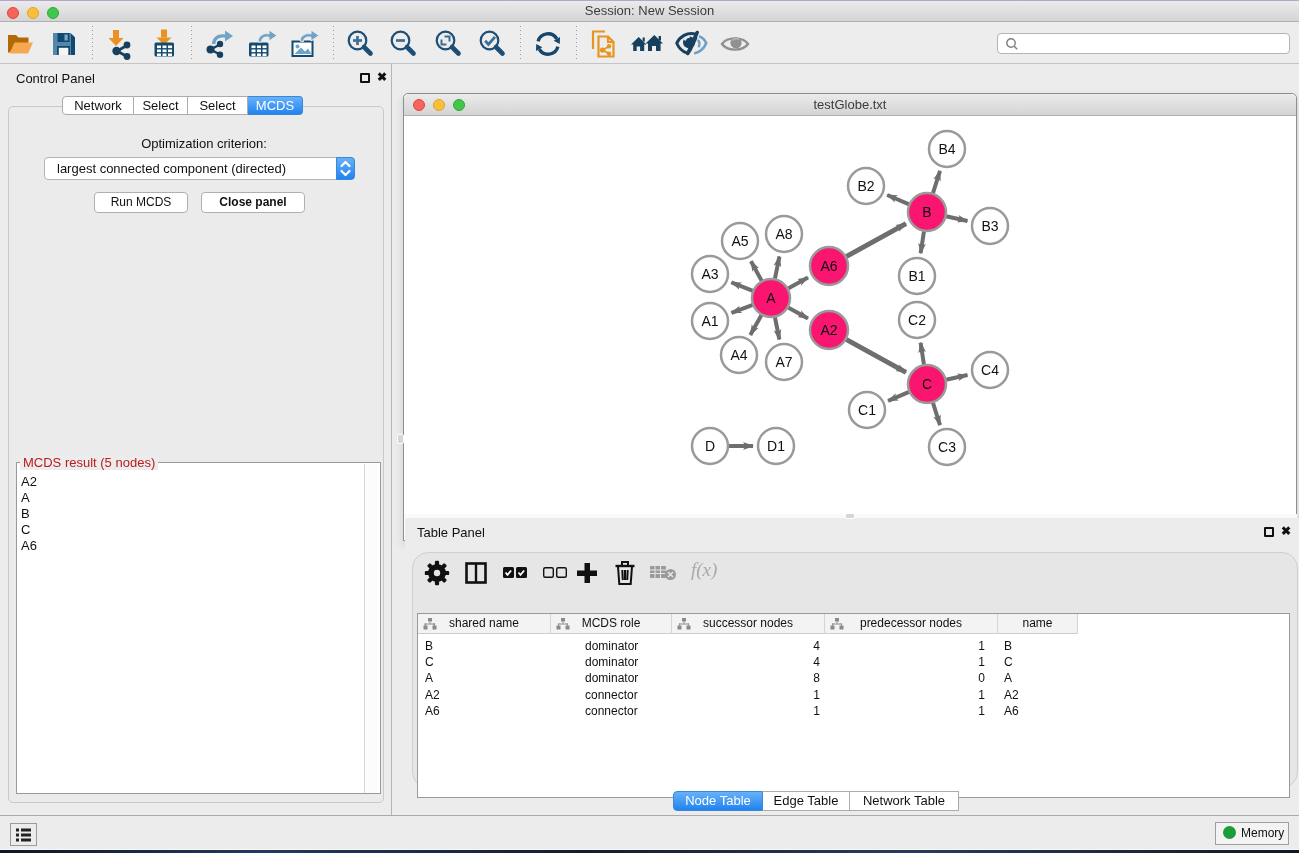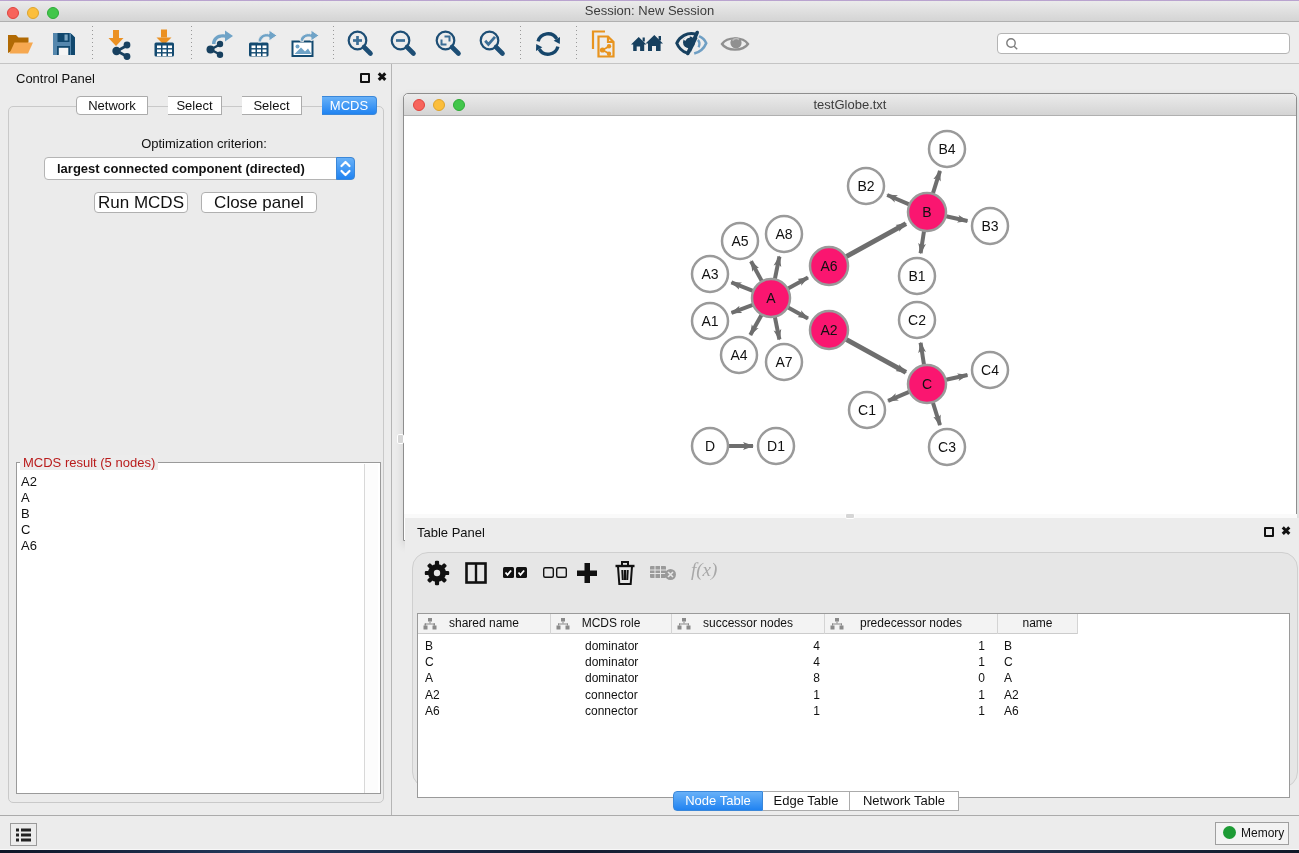--- a/index.html
+++ b/index.html
@@ -34,26 +34,26 @@
 
 .tabs { position:absolute; display:flex; }
 .tab { font-size:13px; color:#111; background:#fff; border:1px solid #ababab; border-left:none;
   line-height:17px; height:19px; text-align:center; }
 .tab.first { border-left:1px solid #ababab; border-radius:4px 0 0 4px; }
 .tab.last { border-radius:0 4px 4px 0; }
 .tab.sel { background:linear-gradient(#68b1f8,#2083f1); color:#fff; border-color:#3a87d9; }
 
 #cp-inner { left:8px; top:42px; width:376px; height:697px; border:1px solid #c9c9c9; border-radius:5px; background:#ebebeb; }
 #optlabel { left:8px; top:72px; width:392px; text-align:center; font-size:13px; color:#111; }
-#dropdown { left:44px; top:93px; width:311px; height:23px; background:#fff; border:1px solid #b4b4b4; border-radius:4px;font-weight:bold; }
+#dropdown { left:44px; top:93px; width:311px; height:23px; background:#fff; border:1px solid #b4b4b4; border-radius:4px; }
 #dropdown .txt { position:absolute; left:12px; top:3px; font-size:13px; color:#111; }
 #dropdown .step { position:absolute; right:-1px; top:-1px; width:19px; height:23px;
   background:linear-gradient(#68b1f8,#2083f1); border-radius:0 4px 4px 0; border:1px solid #3a87d9; }
 .btn { position:absolute; height:21px; background:#fff; border:1px solid #b0b0b0; border-radius:4px;
-  font-size:17px; color:#111; text-align:center; line-height:19px; }
+  font-size:12px; color:#111; text-align:center; line-height:19px; }
 
 #mcdsbox { left:16px; top:398px; width:365px; height:332px; border:1px solid #9a9a9a; background:#fff; }
 #mcdsscroll { position:absolute; right:2px; top:1px; width:14px; height:329px; border-left:1px solid #d8d8d8; background:#fcfcfc; }
 #mcdslabel { left:20px; top:391px; background:#ececec; font-size:13px; padding:0 3px; color:#b91c1c; }
 #mcdslist { left:21px; top:410px; font-size:13px; color:#111; line-height:16px; }
 
 
 #gwin { left:403px; top:65px; width:894px; height:448px; background:#fff; border:1px solid #8e8e8e;
   border-radius:5px 5px 0 0; box-shadow:0 4px 10px rgba(0,0,0,0.12);margin-top:28px; }
 #gtitle { position:absolute; left:0; top:0; width:100%; height:22px;
@@ -252,40 +252,40 @@
       <line x1="10.2" y1="10.2" x2="13.2" y2="13.2" stroke="#7d7d7d" stroke-width="1.4"></line>
     </svg>
   </div>
 </div>
 
 <div class="abs" id="cpanel">
   <div class="hdr">Control Panel</div>
   <div class="wicon-sq" style="left:360px; top:9px;"></div>
   <div class="wicon-x" style="left:377px; top:6px;">✖</div>
   <div class="abs" id="cp-inner"></div>
-  <div class="tabs" style="left:76px; top:32px;gap:20px;">
+  <div class="tabs" style="left:62px; top:32px;">
     <div class="tab first" style="width:72px;">Network</div>
     <div class="tab" style="width:54px;">Select</div>
     <div class="tab" style="width:60px;">Select</div>
     <div class="tab sel last" style="width:55px;">MCDS</div>
   </div>
   <div class="abs" id="optlabel">Optimization criterion:</div>
   <div class="abs" id="dropdown">
     <div class="txt">largest connected component (directed)</div>
     <div class="step">
       <svg width="17" height="21" viewBox="0 0 17 21">
         <g fill="none" stroke="#fff" stroke-width="2.2" stroke-linecap="round" stroke-linejoin="round">
           <path d="M4.5 8 L8.5 4 L12.5 8"></path>
           <path d="M4.5 13 L8.5 17 L12.5 13"></path>
         </g>
       </svg>
     </div>
   </div>
   <div class="btn" style="left:94px; top:128px; width:94px;">Run MCDS</div>
-  <div class="btn" style="left:201px; top:128px; width:116px;">Close panel</div>
+  <div class="btn" style="left:201px; top:128px; width:104px;font-weight:bold;">Close panel</div>
   <div class="abs" id="mcdsbox">
       <div id="mcdsscroll"></div>
     </div>
   <div class="abs" id="mcdslabel">MCDS result (5 nodes)</div>
   <div class="abs" id="mcdslist">A2<br>A<br>B<br>C<br>A6</div>
 </div>
 
 <div class="abs" id="gwin">
   <div id="gtitle">
     <div class="tl tlr" style="left:9px; top:5px;"></div>

